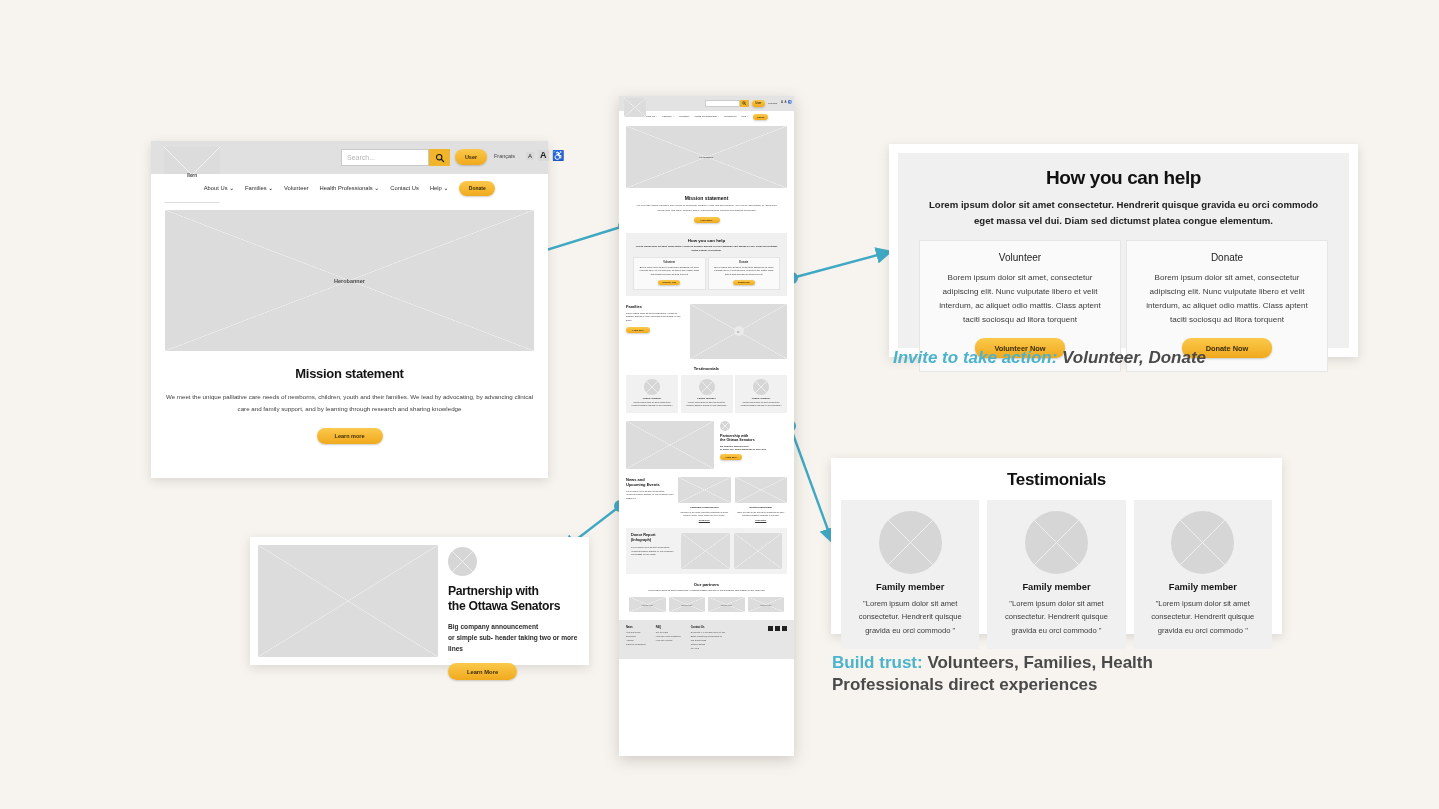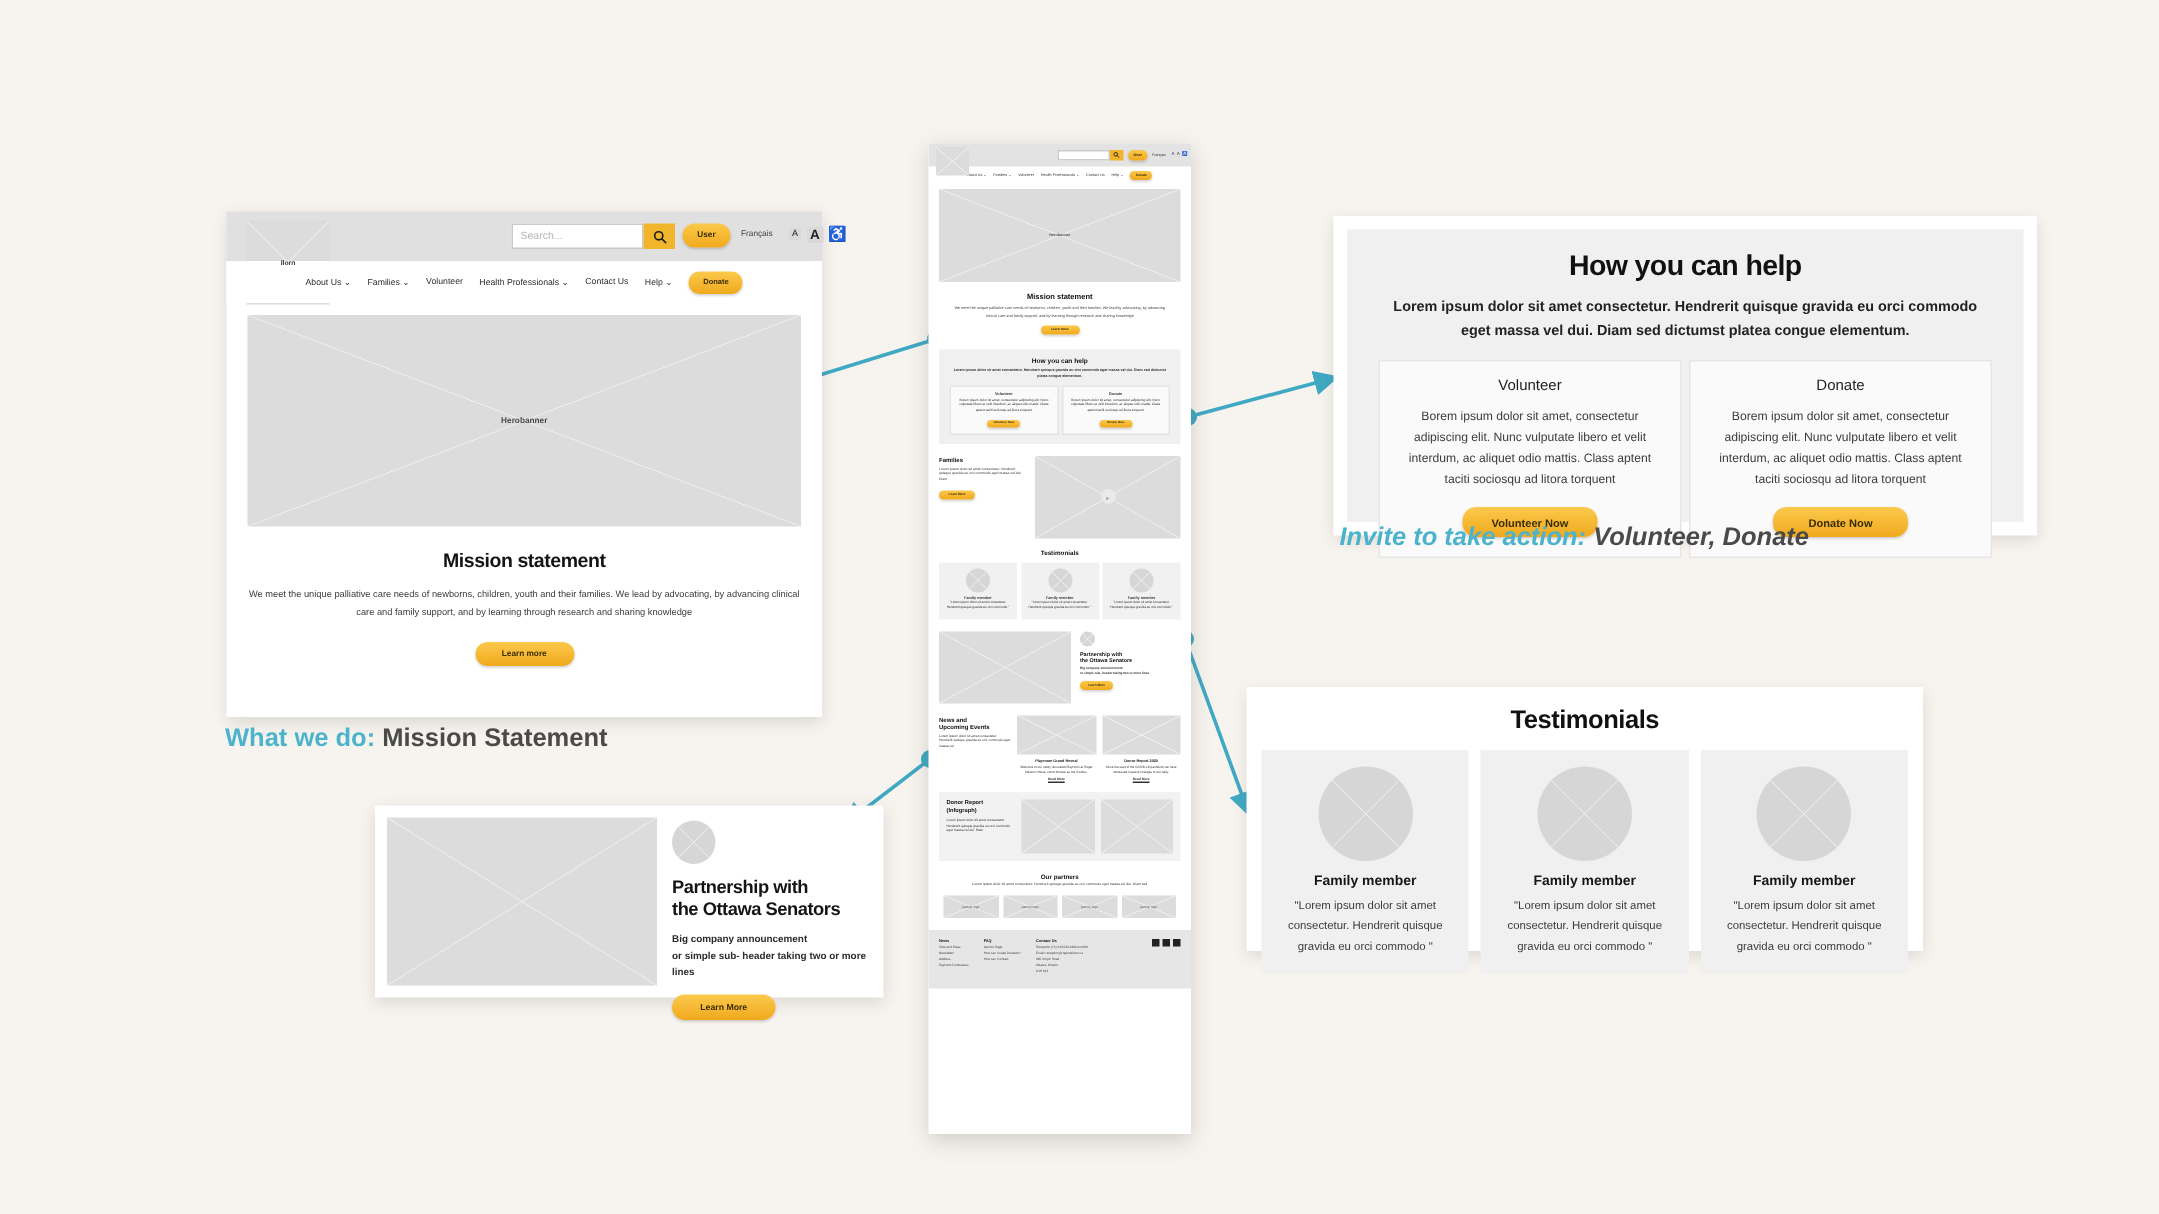--- a/index.html
+++ b/index.html
@@ -505,20 +505,20 @@
         <div>K1H 8L2</div>
       </div>
       <div class="m-foot-social">
         <i></i>
         <i></i>
         <i></i>
       </div>
     </div>
   </div>
 
-  <div class="caption" id="caption-mission">
-    <span class="accent">What we do:</span><span> Mission Statement</span>
-  </div>
   <div class="caption" id="caption-action">
     <span class="accent">Invite to take action:</span><span> Volunteer, Donate</span>
   </div>
+  <div class="caption" id="caption-build">
+    <span class="accent">Build trust:</span><span> Volunteers, Families, Health Professionals direct experiences</span>
+  </div>
 
 </div>
 
 </body></html>

